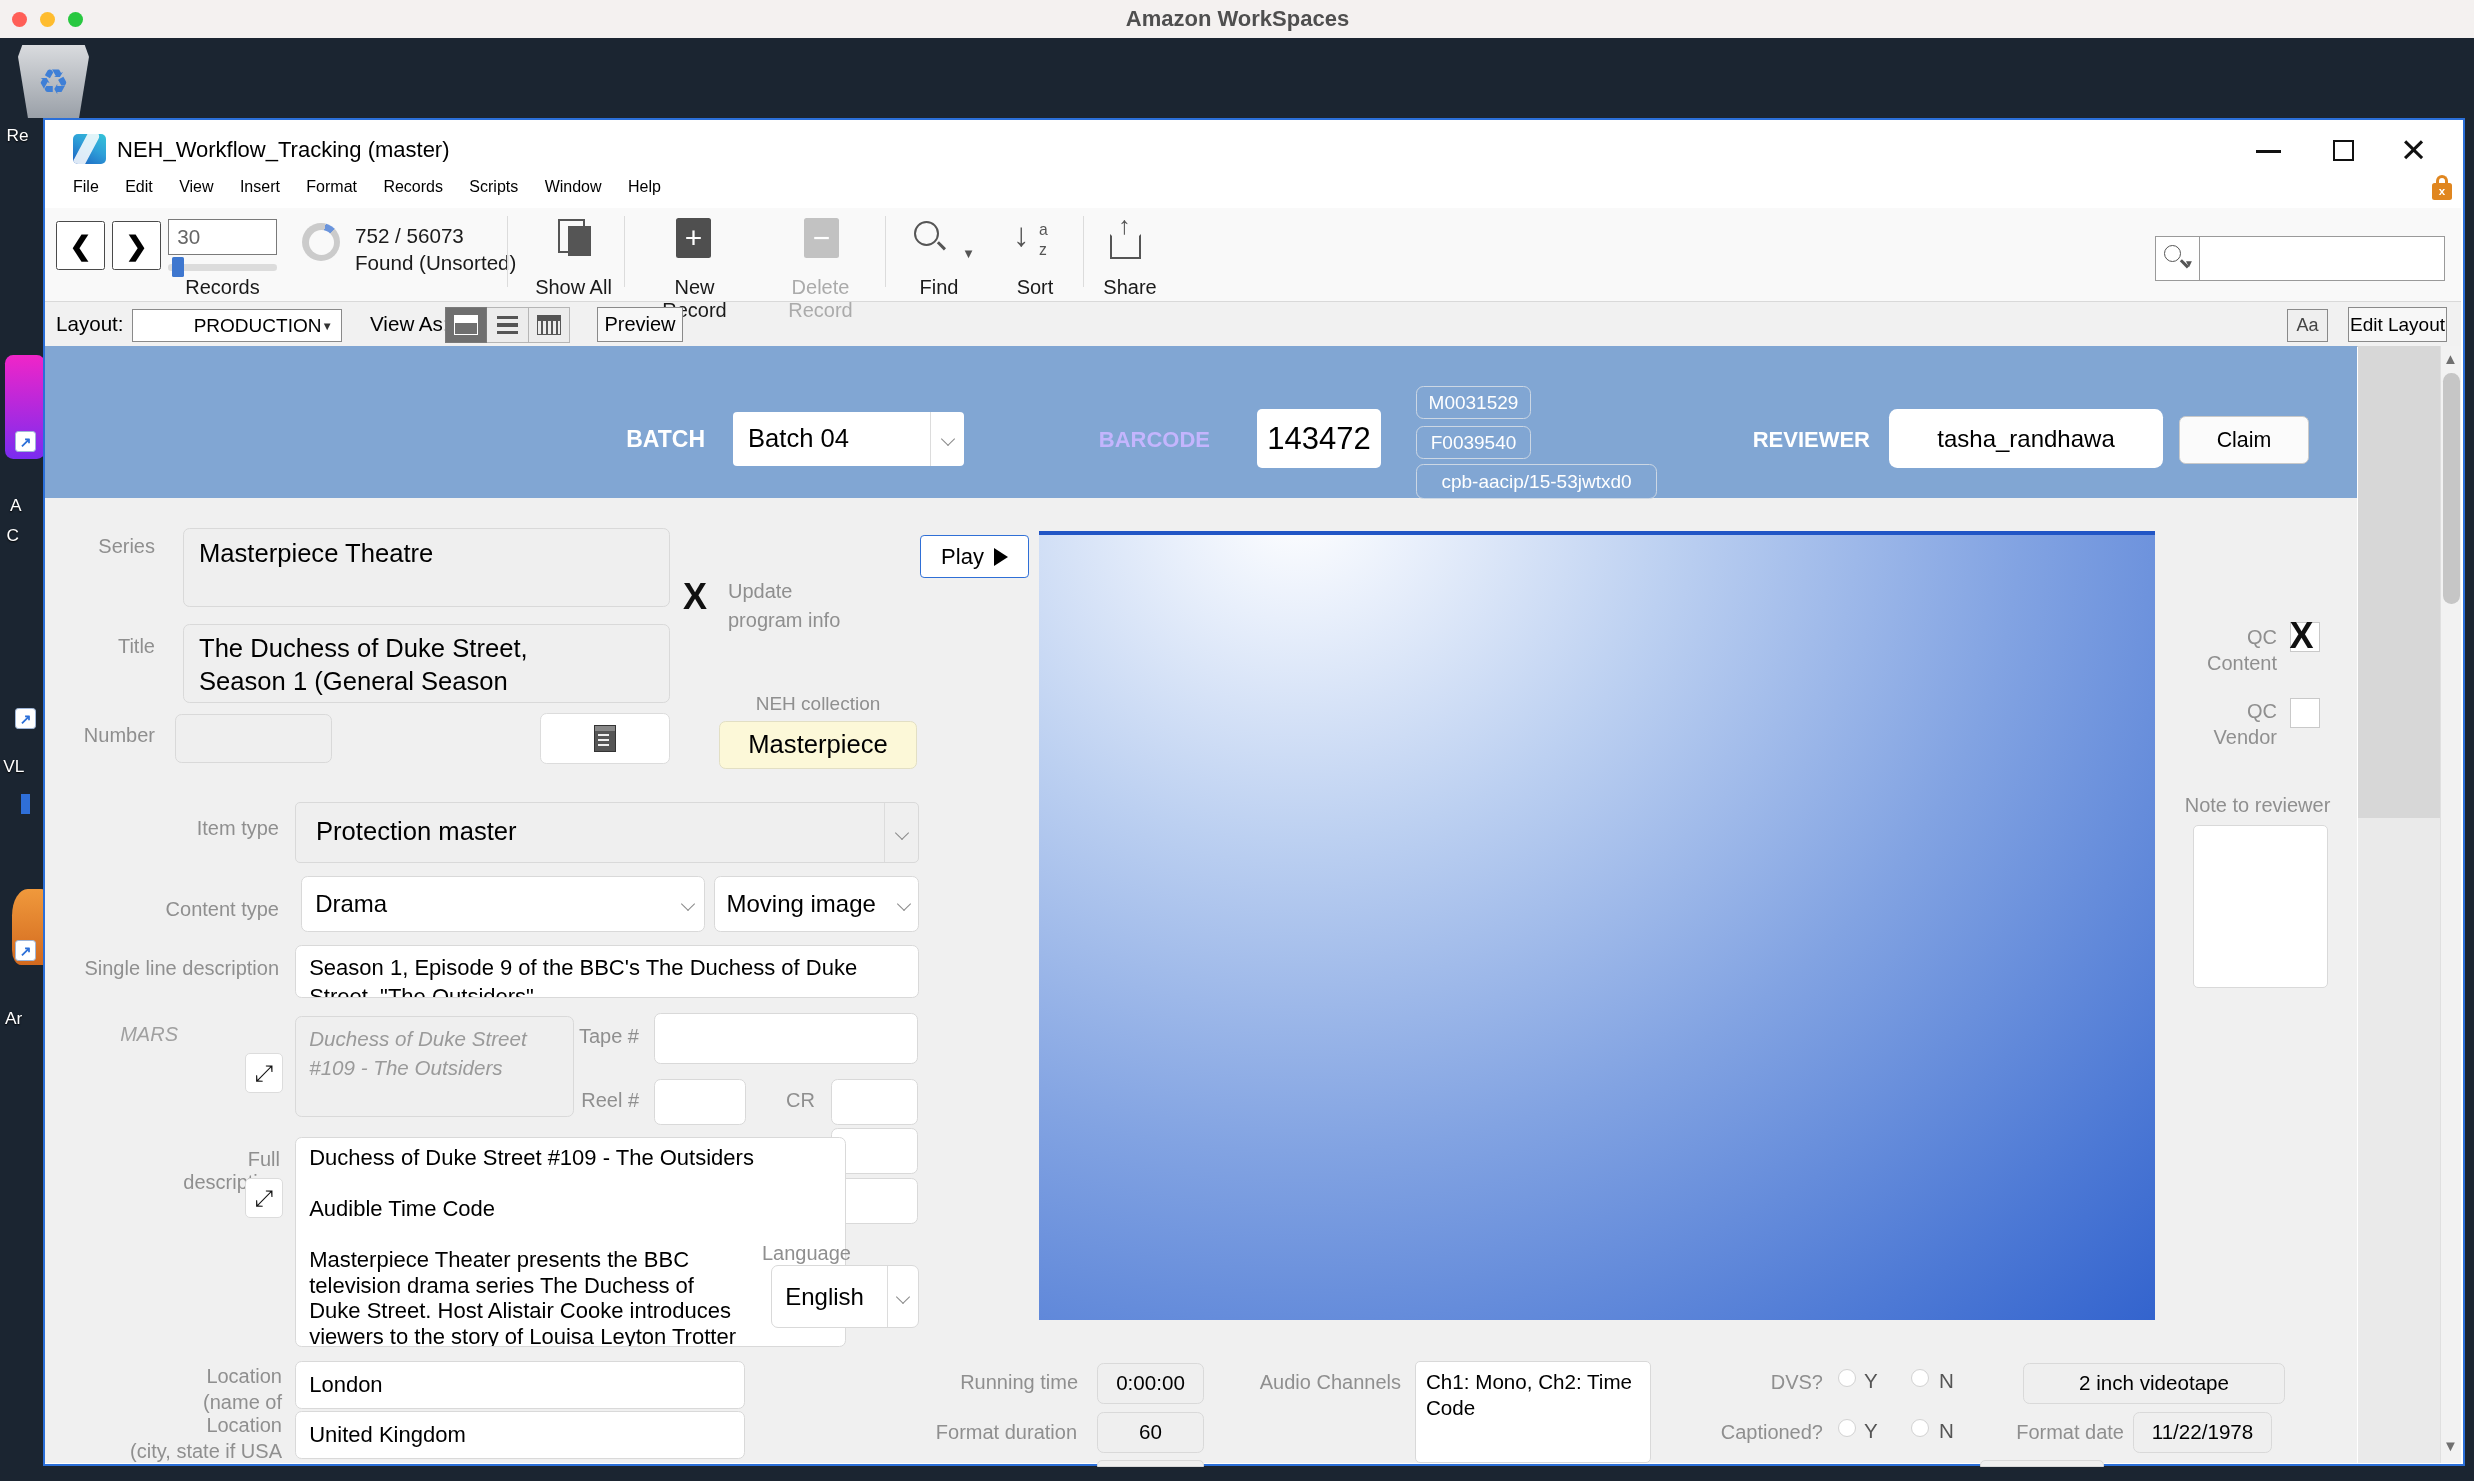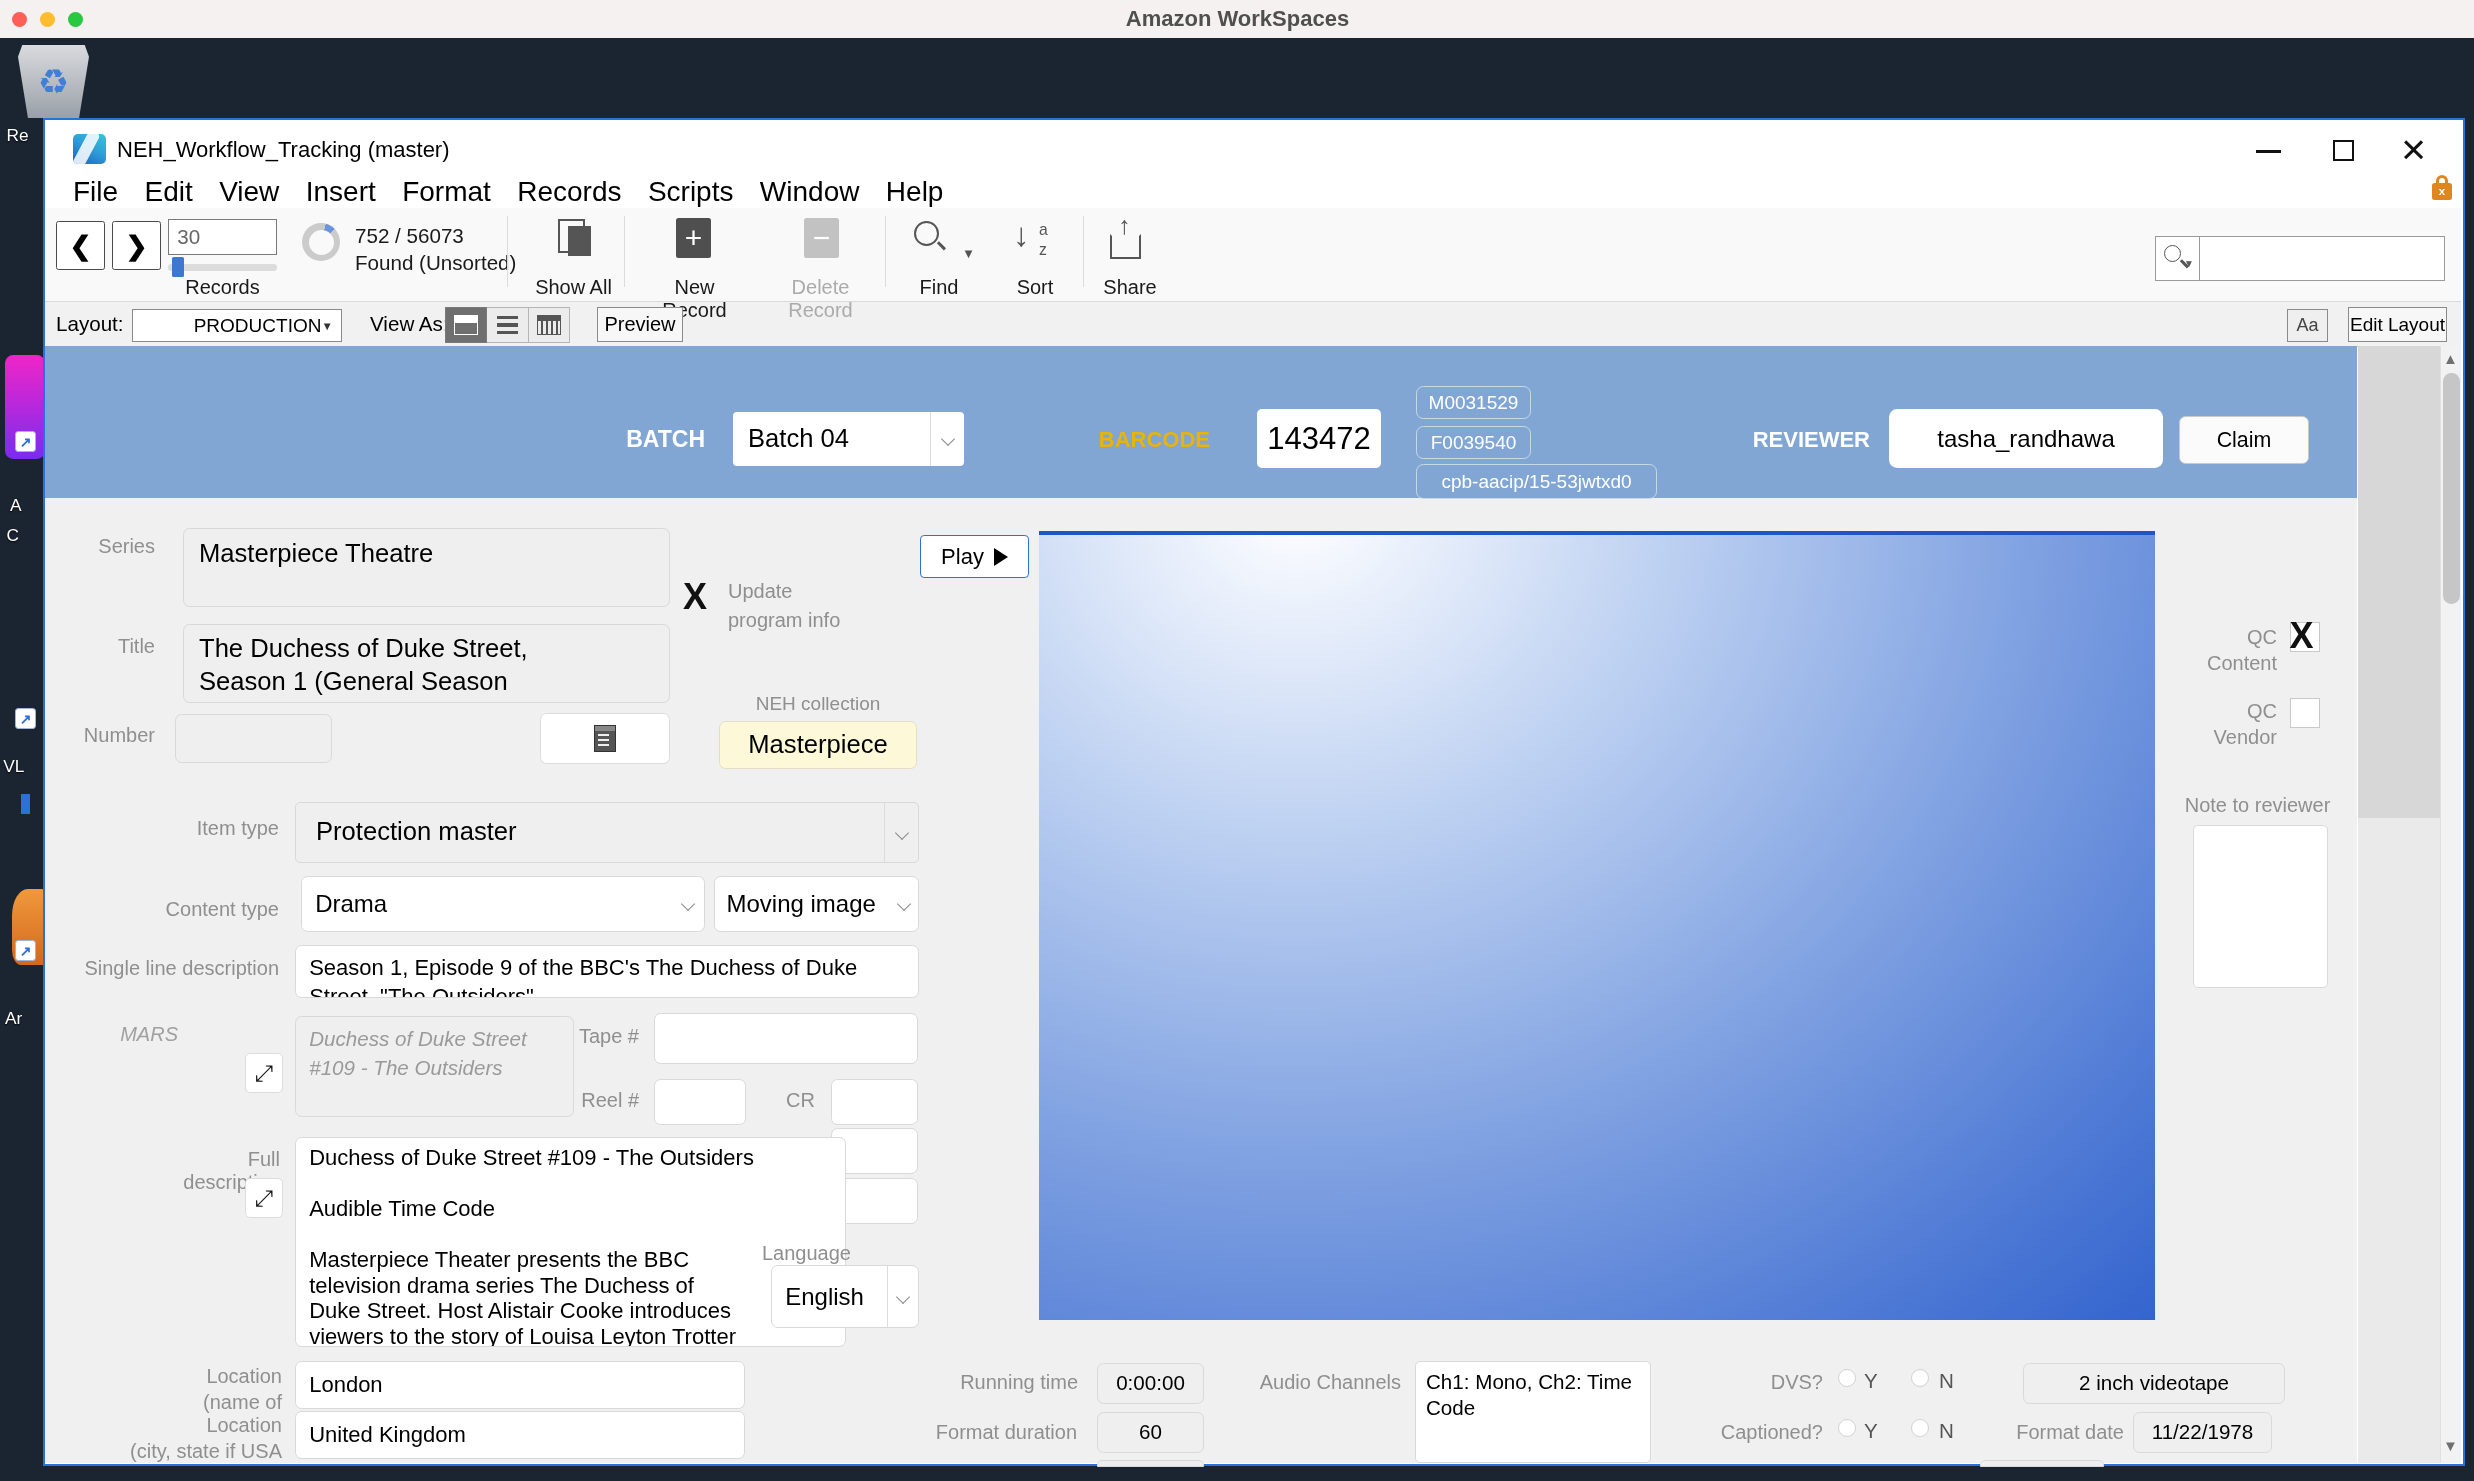--- a/index.html
+++ b/index.html
@@ -57,21 +57,21 @@
 <div class="abs" style="left:43px;top:118px;width:2422px;height:1348px;border:2.5px solid #2b6fd8;background:#ffffff;z-index:2;"></div>
 
 <div class="abs" style="left:73px;top:134px;width:33px;height:30px;border-radius:5px;background:linear-gradient(210deg,#35c4d8 0%,#2e9fd8 45%,#1b5fc0 100%);z-index:3;overflow:hidden;">
   <div style="position:absolute;left:6.6px;top:-5px;width:11.5px;height:41px;background:rgba(255,255,255,.85);transform:rotate(28deg);border-radius:5px;"></div>
 </div>
 <div class="abs" style="left:117px;top:137px;font-size:22px;color:#000;z-index:3;">NEH_Workflow_Tracking (master)</div>
 <div class="abs" style="left:2256px;top:150px;width:25px;height:2.5px;background:#111;z-index:3;"></div>
 <div class="abs" style="left:2333px;top:140px;width:21.4px;height:21.4px;border:2.5px solid #111;z-index:3;"></div>
 <div class="abs winbtn-glyph" style="left:2401px;top:125px;font-size:43px;z-index:3;">×</div>
 
-<div class="abs" style="left:73px;top:178px;height:30px;display:flex;gap:26.4px;align-items:flex-end;font-size:28px;color:#000;z-index:3;">
+<div class="abs" style="left:73px;top:178px;height:30px;display:flex;gap:26.4px;align-items:flex-start;font-size:16px;color:#000;z-index:3;">
   <span>File</span>
   <span>Edit</span>
   <span>View</span>
   <span>Insert</span>
   <span>Format</span>
   <span>Records</span>
   <span>Scripts</span>
   <span>Window</span>
   <span>Help</span>
 </div>
@@ -158,21 +158,21 @@
 <div class="abs" style="left:45px;top:346px;width:2312px;height:152px;background:#81a6d3;z-index:3;"></div>
 
 <div class="abs" style="left:569px;top:426px;width:136px;text-align:right;font-size:23px;font-weight:bold;color:#fff;z-index:4;">BATCH</div>
 <div class="abs" style="left:733px;top:412px;width:231px;height:54px;background:#fff;border-radius:4.1px;z-index:4;">
   <span style="position:absolute;left:15px;top:12.4px;font-size:25.6px;color:#000;">Batch 04</span>
   <div class="ddcell">
       <span class="chev"></span>
     </div>
 </div>
 
-<div class="abs" style="left:1091px;top:427px;width:119px;text-align:right;font-size:22px;font-weight:bold;color:#eab308;z-index:4;">BARCODE</div>
+<div class="abs" style="left:1091px;top:427px;width:119px;text-align:right;font-size:22px;font-weight:bold;color:#c4b5fd;z-index:4;">BARCODE</div>
 <div class="abs" style="left:1257px;top:409px;width:124px;height:59px;background:#fff;border-radius:5px;display:flex;align-items:center;justify-content:center;z-index:4;">
   <span style="font-size:31px;color:#000;">143472</span>
 </div>
 
 <div class="chip abs" style="left:1416px;top:386px;width:115px;height:33px;z-index:4;">M0031529</div>
 <div class="chip abs" style="left:1416px;top:426px;width:115px;height:33px;z-index:4;">F0039540</div>
 <div class="chip abs" style="left:1416px;top:464px;width:241px;height:35px;z-index:4;">cpb-aacip/15-53jwtxd0</div>
 
 <div class="abs" style="left:1742px;top:427px;width:128px;text-align:right;font-size:22px;font-weight:bold;color:#fff;z-index:4;">REVIEWER</div>
 <div class="abs" style="left:1889px;top:409px;width:274px;height:59px;background:#fff;border-radius:8.2px;display:flex;align-items:center;justify-content:center;z-index:4;">

